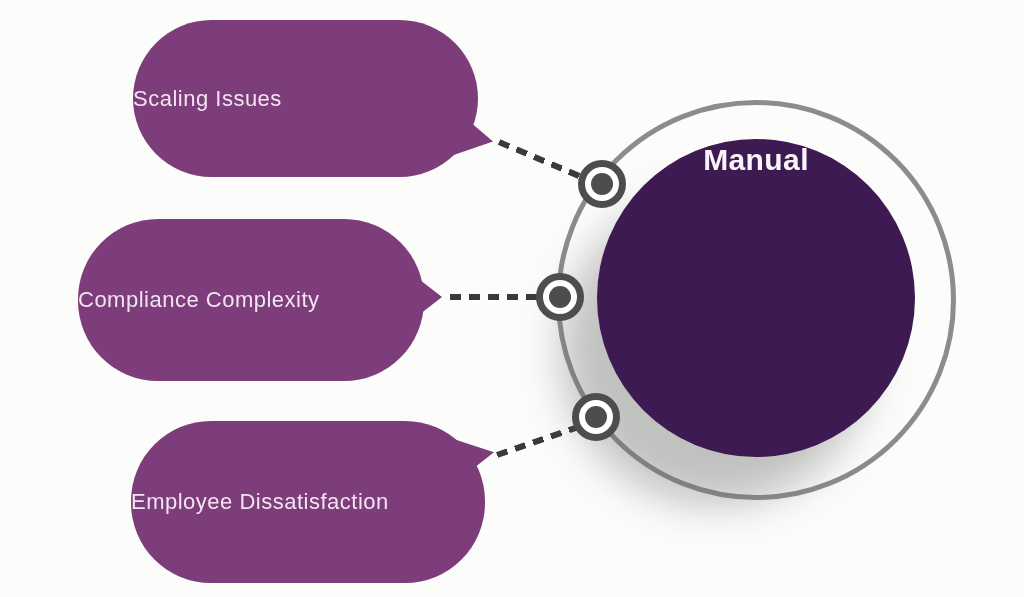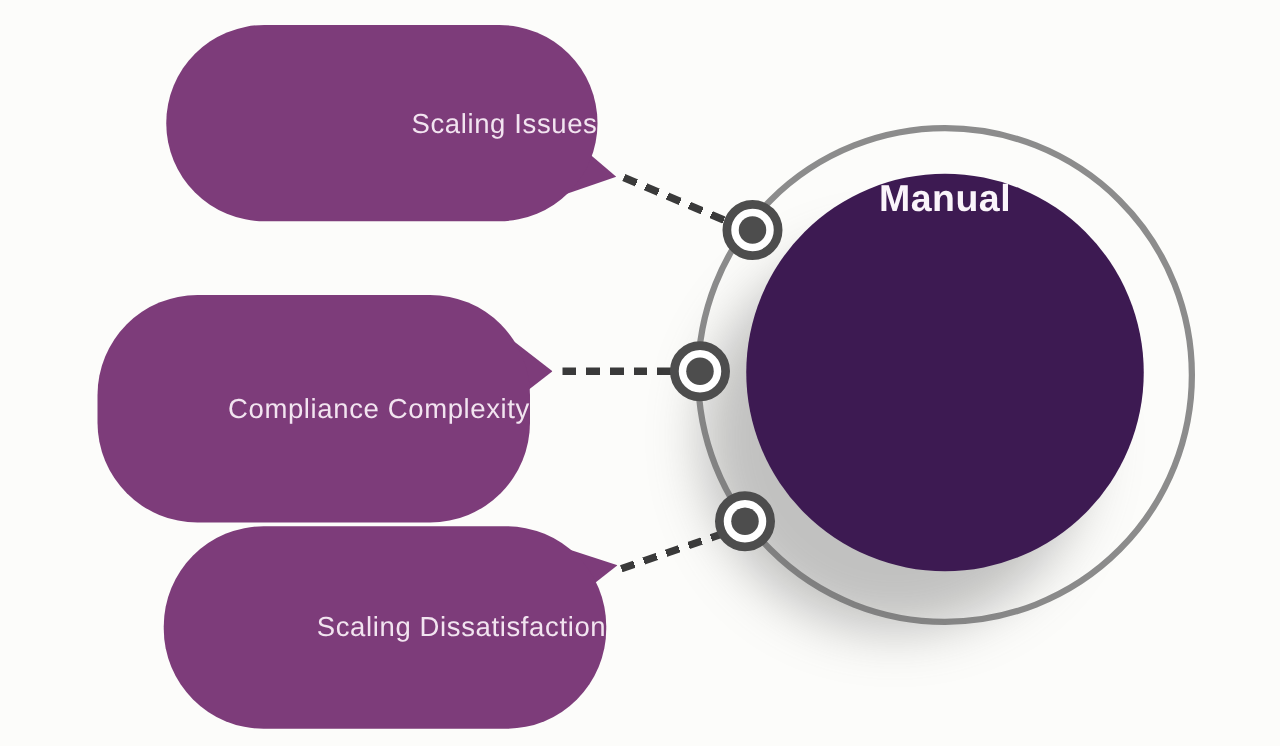--- a/index.html
+++ b/index.html
@@ -16,31 +16,31 @@
     overflow: hidden;
   }
 
   
   .bubble {
     position: absolute;
     background: var(--bubble-fill, #7d3c7a);
     border-radius: 80px;
     display: flex;
     align-items: center;
-    justify-content: flex-end;
+    justify-content: flex-start;
     text-align: center;
   }
   .bubble .bubble-label {
     color: var(--bubble-text, #f2e4f0);
     font-size: 22px;
     font-weight: 400;
     letter-spacing: 0.5px;
   }
   .b1 { left: 133px; top: 20px;  width: 345px; height: 157px; }
-  .b2 { left: 78px;  top: 236px; width: 346px; height: 182px; }
+  .b2 { left: 78px;  top: 219px; width: 346px; height: 162px; }
   .b3 { left: 131px; top: 421px; width: 354px; height: 162px; }
 
   .tail {
     position: absolute;
     background: var(--bubble-fill, #7d3c7a);
   }
   .t1 { left: 428px; top: 86px;  width: 65px; height: 76px; clip-path: polygon(0 0, 100% 73%, 8% 100%); }
   .t2 { left: 402px; top: 266px; width: 40px; height: 62px; clip-path: polygon(0 0, 100% 50%, 0 100%); }
   .t3 { left: 428px; top: 432px; width: 66px; height: 72px; clip-path: polygon(6% 0, 100% 28%, 0 100%); }
 
@@ -119,21 +119,21 @@
     <span class="bubble-label">Scaling Issues</span>
   </div>
 
   <div class="tail t2"></div>
   <div class="bubble b2">
     <span class="bubble-label">Compliance Complexity</span>
   </div>
 
   <div class="tail t3"></div>
   <div class="bubble b3">
-    <span class="bubble-label">Scaling Dissatisfaction</span>
+    <span class="bubble-label">Employee Dissatisfaction</span>
   </div>
 
   <div class="dash d1"></div>
   <div class="dash d2"></div>
   <div class="dash d3"></div>
 
   <div class="ring"></div>
   <div class="center-circle">
     <div class="center-title">
       <span>Manual</span>

